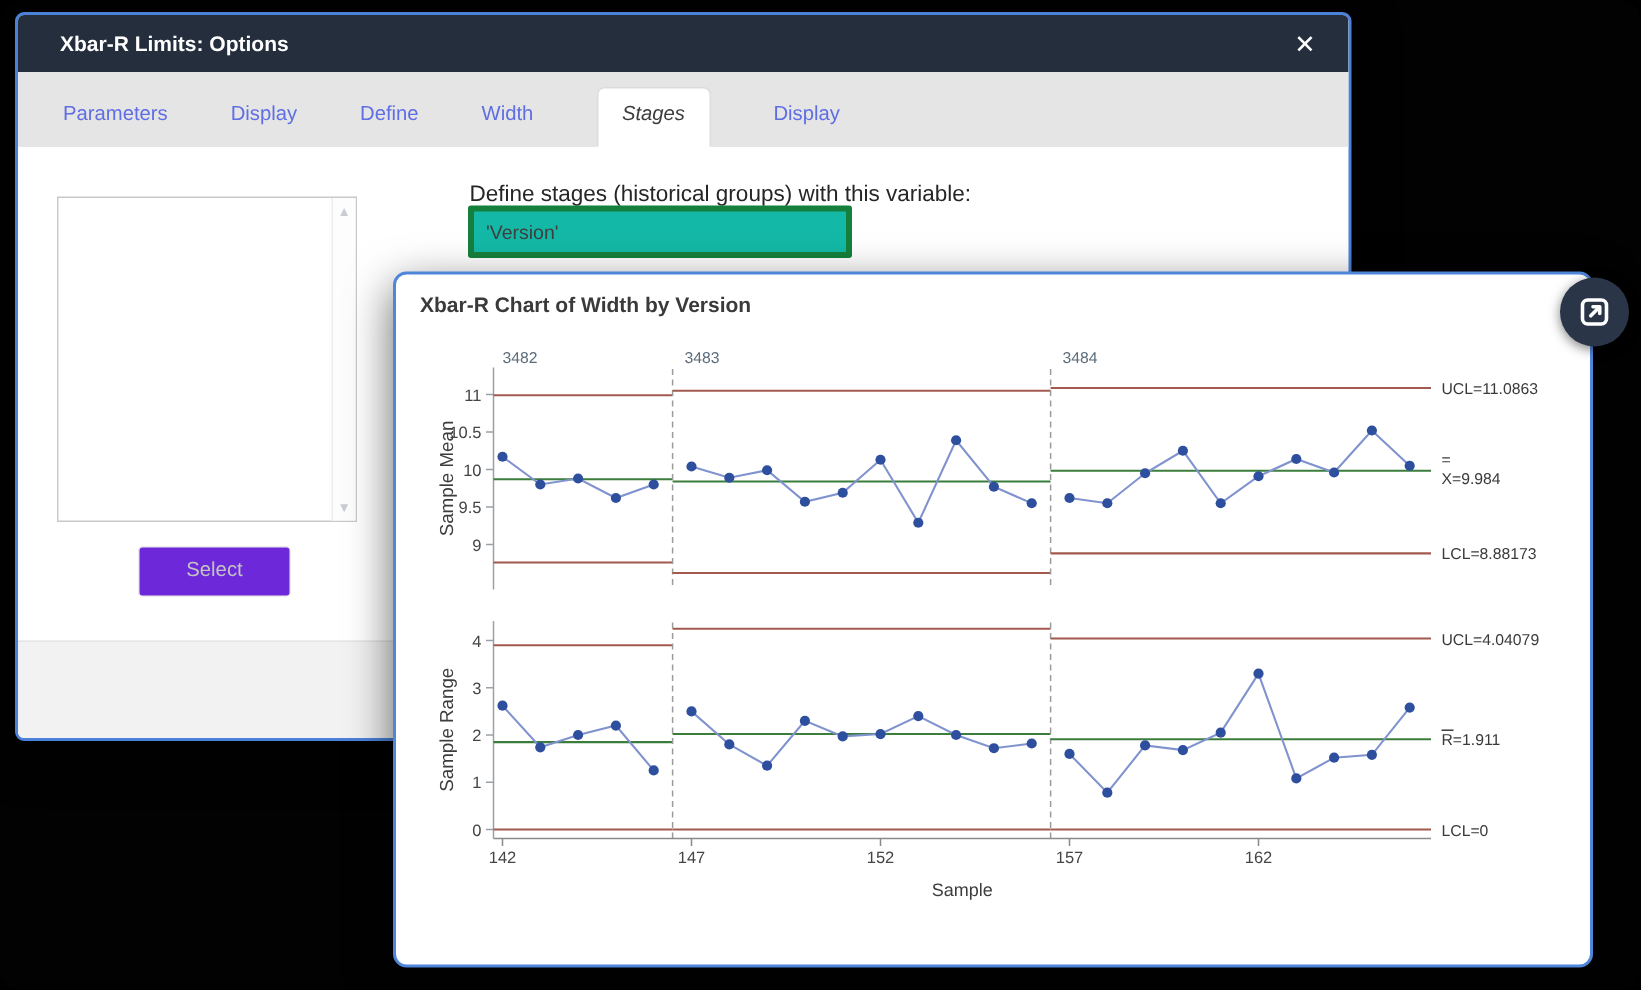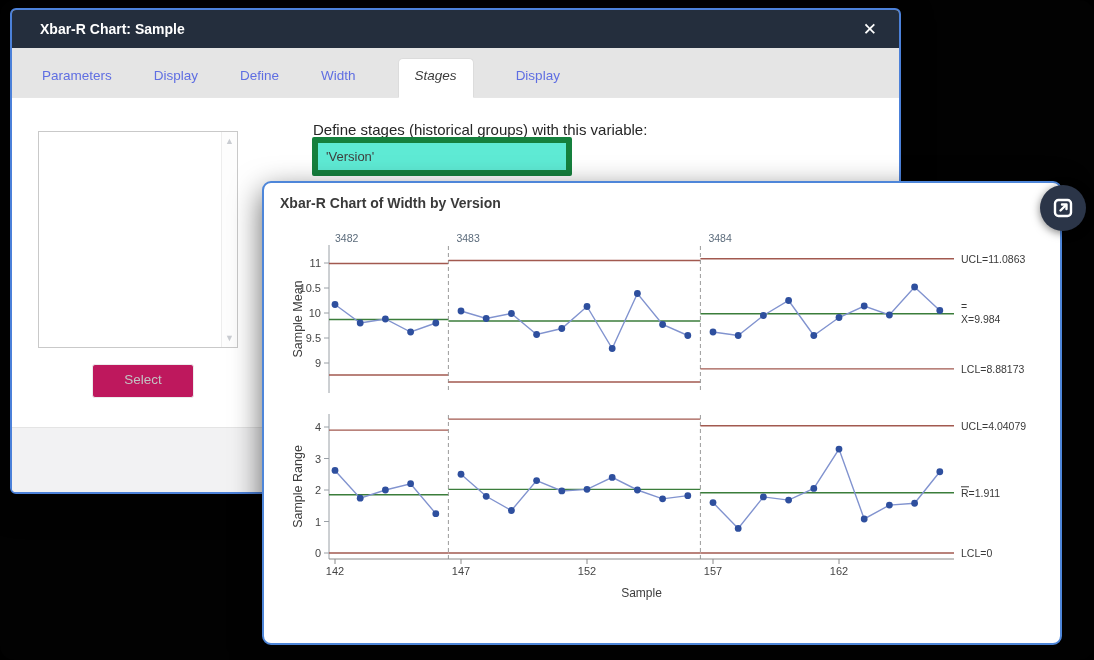--- a/index.html
+++ b/index.html
@@ -14,47 +14,47 @@
   .close-btn{margin-left:auto;color:#fff;font-size:17px;line-height:1;cursor:pointer;padding:2px 4px;}
   .tabs{display:flex;align-items:flex-end;height:49px;padding-left:30px;border-bottom:1px solid #e6e6e6;background:#e5e5e5;}
   .tab{color:#5f6ee2;font-size:13.5px;padding:9px 0 14px;margin-right:42px;cursor:pointer;white-space:nowrap;}
   .tab.active{color:#3c3c3c;background:#fff;border:1px solid #dcdcdc;border-bottom:1px solid #fff;
               border-radius:5px 5px 0 0;padding:9px 16px 14px;margin-bottom:-1px;font-style:italic;}
   .listbox{position:absolute;left:26px;top:121px;width:200px;height:217px;border:1px solid #c9c9c9;
            background:#fff;box-sizing:border-box;}
   .scrollbar{position:absolute;right:0;top:0;bottom:0;width:16px;border-left:1px solid #ededed;background:#fdfdfd;
              display:flex;flex-direction:column;justify-content:space-between;align-items:center;padding:4px 0;
              color:#c9ccd1;font-size:9px;box-sizing:border-box;}
-  .select-btn{position:absolute;left:80px;top:354px;width:100px;height:32px;background:#be185d;
+  .select-btn{position:absolute;left:80px;top:354px;width:100px;height:32px;background:#6d28d9;
               border:1px solid #ececec;border-radius:3px;color:#c3c3c3;font-size:13.5px;
               text-align:center;line-height:30px;}
   .define-label{position:absolute;left:301px;top:111px;font-size:15px;color:#262626;}
-  .stage-input{position:absolute;left:300px;top:127px;width:232px;height:27px;border:6px solid #15803d;
-               border-radius:2px;font-size:13px;color:#3f3f3f;padding:0 8px;font-family:inherit;outline:none;background:#5eead4;}
+  .stage-input{position:absolute;left:300px;top:127px;width:232px;height:27px;border:4px solid #15803d;
+               border-radius:2px;font-size:13px;color:#3f3f3f;padding:0 8px;font-family:inherit;outline:none;background:#14b8a6;}
   .footer{position:absolute;left:0;right:0;bottom:0;height:64px;background:#f2f2f3;border-top:1px solid #e4e4e4;}
 
   
   .chart-window{position:absolute;left:262px;top:181px;width:800px;height:464px;background:#fff;
                 border:2px solid #4e86d9;border-radius:9px;box-shadow:0 10px 30px rgba(0,0,0,.6);
                 box-sizing:border-box;overflow:hidden;}
   .chart-title{position:absolute;left:16px;top:12px;font-size:14px;font-weight:bold;color:#3a3a3a;}
   svg.charts{position:absolute;left:0;top:0;}
 
   
   .fab{position:absolute;left:1040px;top:185px;width:46px;height:46px;border-radius:50%;background:#2b3548;
        display:flex;align-items:center;justify-content:center;box-shadow:0 2px 8px rgba(0,0,0,.5);cursor:pointer;}
 </style>
 </head>
 <body>
 
 <div class="canvas">
 
   <div class="dialog">
     <div class="titlebar">
-      <span class="titlebar-title">Xbar-R Chart: Sample</span>
+      <span class="titlebar-title">Xbar-R Limits: Options</span>
       <span class="close-btn">
         <span>✕</span>
       </span>
     </div>
 
     <div class="tabs">
       <span class="tab">Parameters</span>
       <span class="tab">Display</span>
       <span class="tab">Define</span>
       <span class="tab">Width</span>

